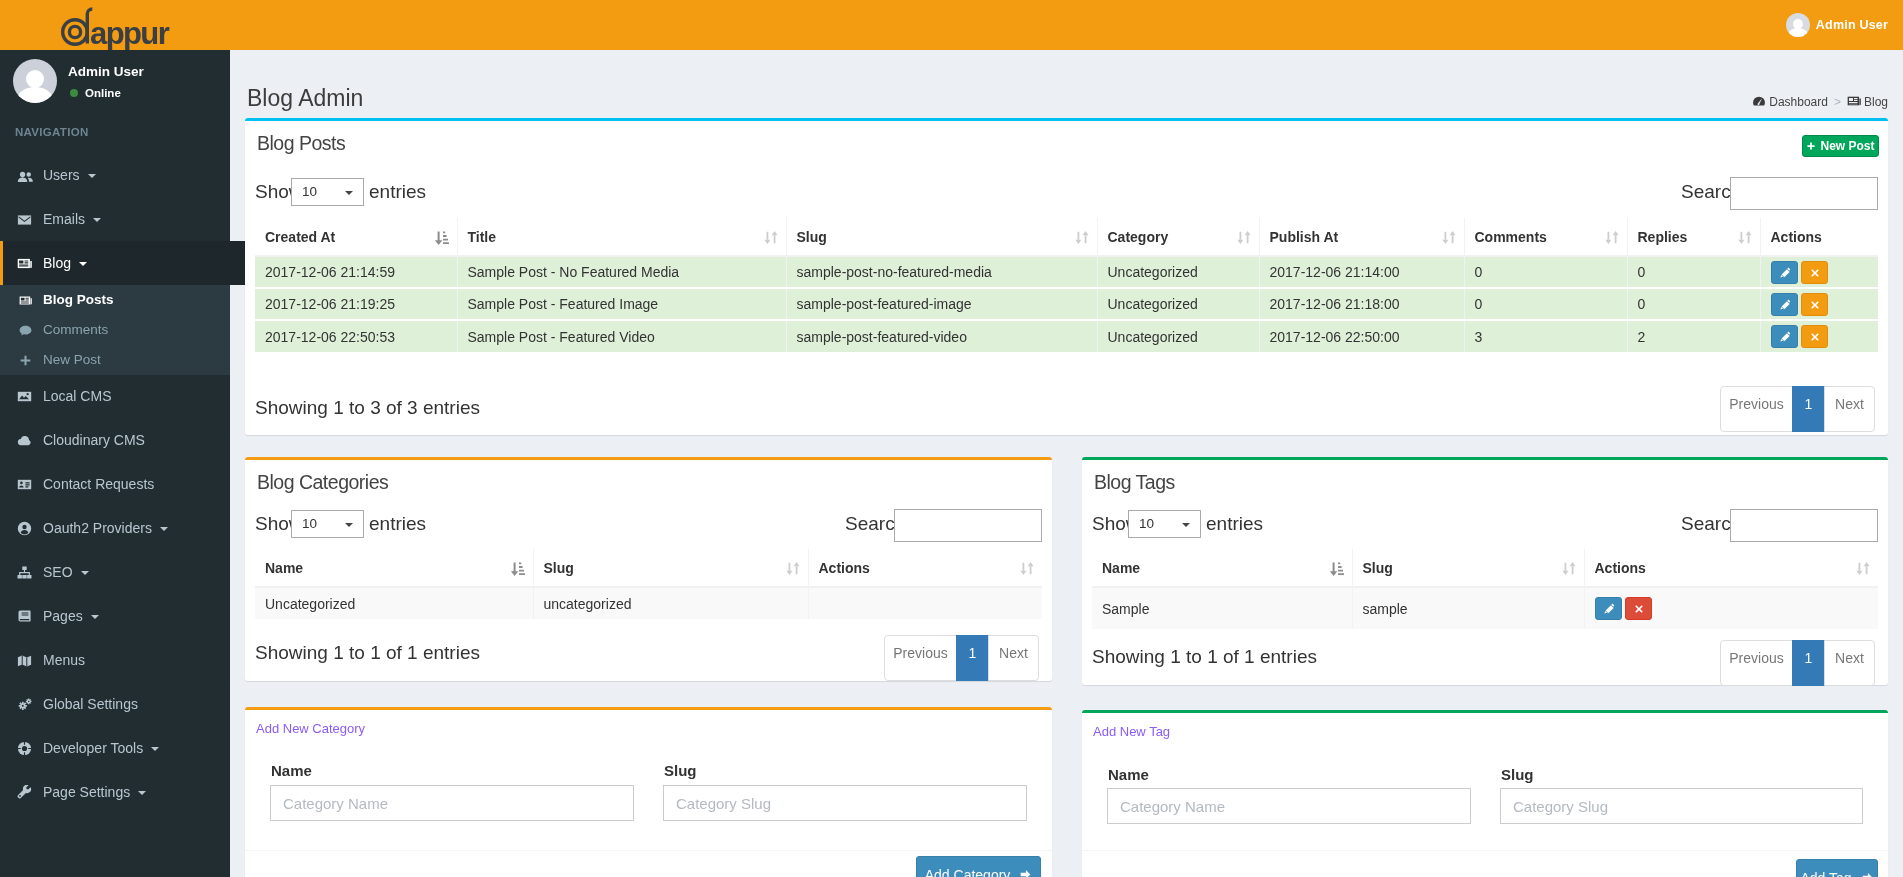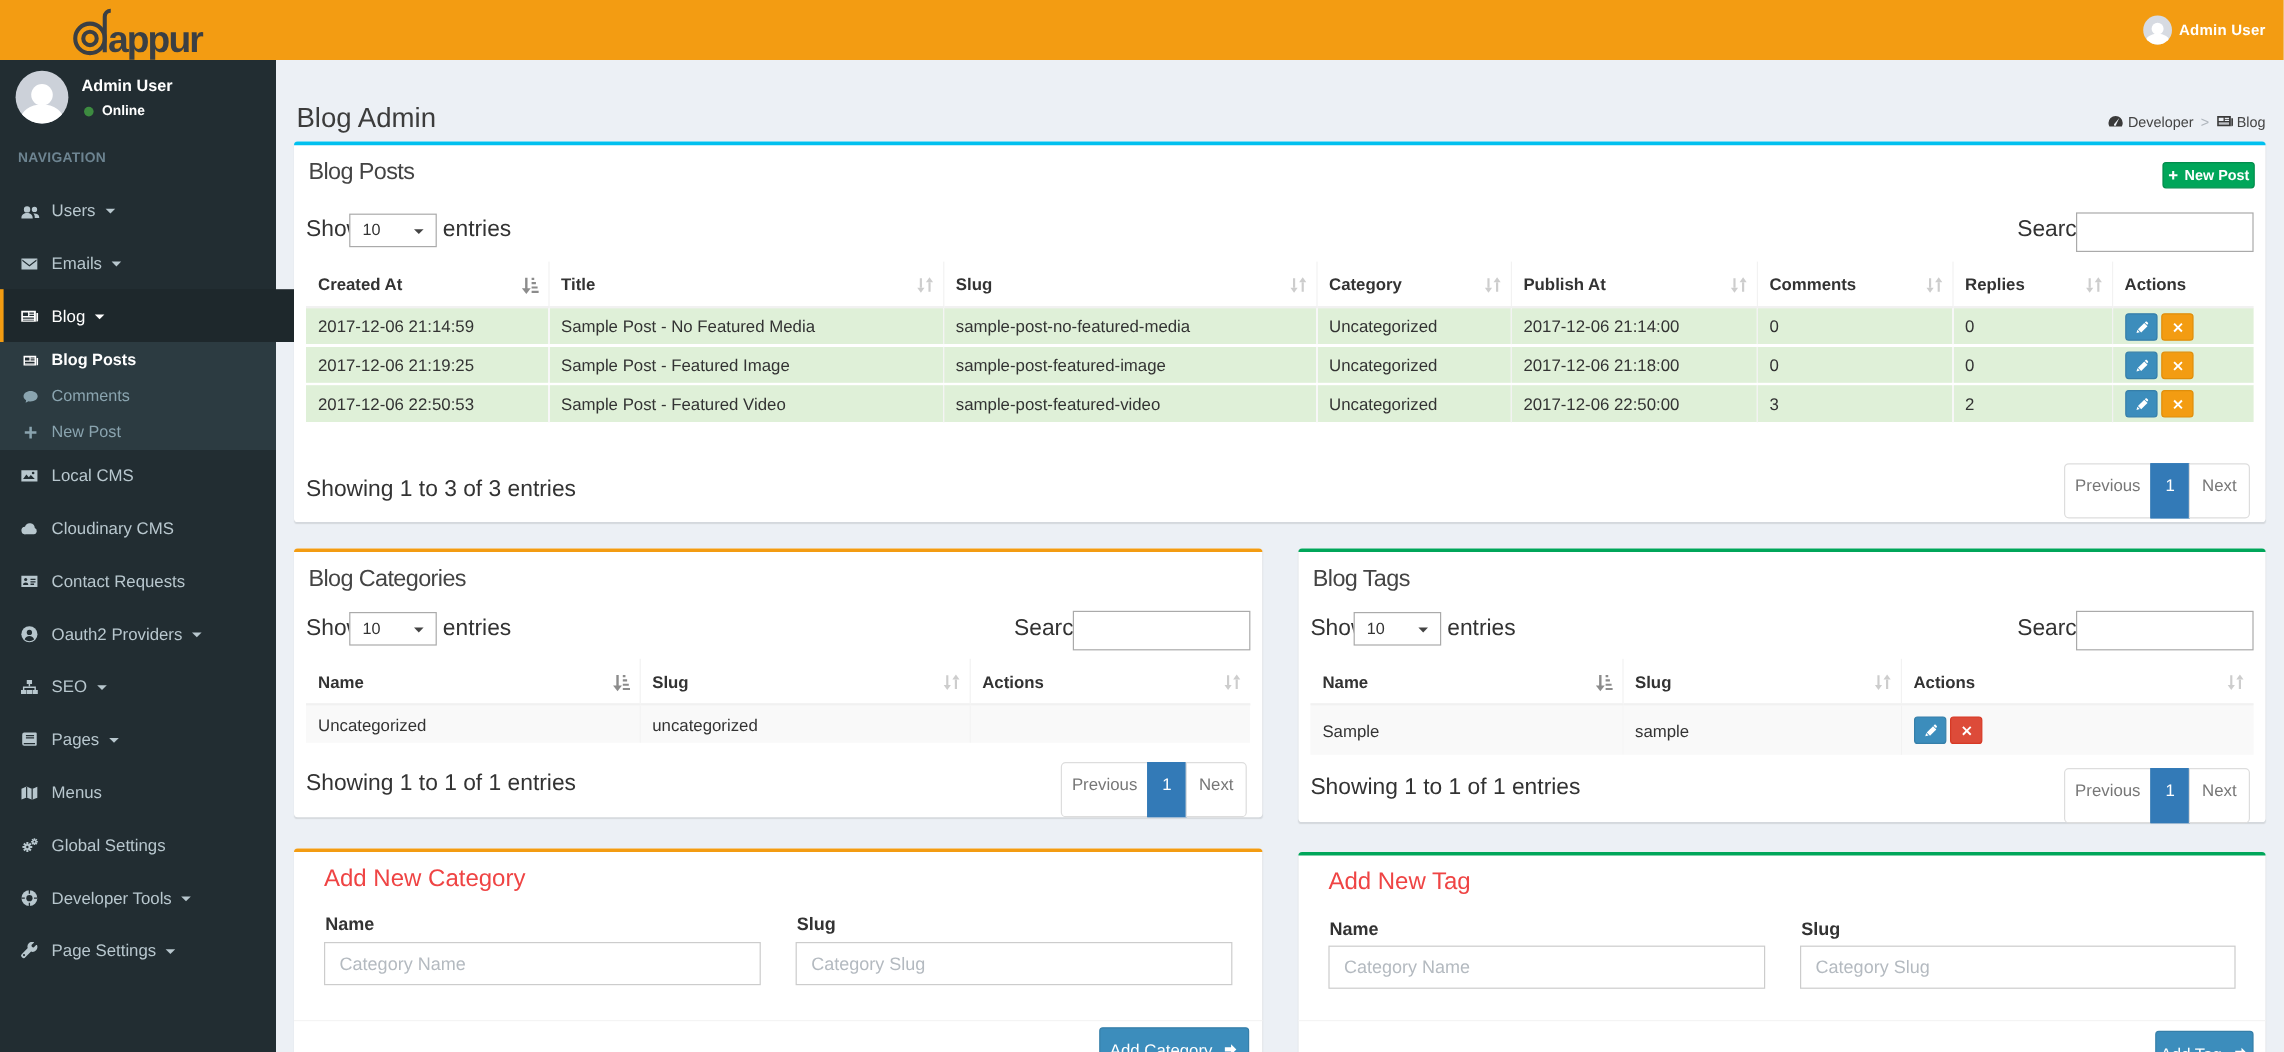--- a/index.html
+++ b/index.html
@@ -34,21 +34,21 @@
 .sactive{color:#fff;font-weight:bold}
 
 .page-title{position:absolute;left:247px;top:85px;font-size:23px;color:#3c3c3c}
 .crumbs{position:absolute;right:15px;top:94px;font-size:12px;color:#444}
 .crumbs svg{vertical-align:-2px;margin-right:3px}
 .crumb-sep{color:#b0b6bd;margin:0 6px}
 
 .box{position:absolute;background:#fff;border-radius:3px;box-shadow:0 1px 1px rgba(0,0,0,.1)}
 .bt{position:absolute;left:0;top:0;width:100%;height:3px;border-radius:3px 3px 0 0}
 .box-title{position:absolute;left:12px;top:14px;font-size:19.5px;color:#444;letter-spacing:-.5px}
-.box-title-sm{position:absolute;left:25px;top:14px;font-size:20px;color:#ef4444}
+.box-title-sm{position:absolute;left:11px;top:14px;font-size:13px;color:#8b5cf6}
 
 .dt-label{position:absolute;font-size:19px;color:#333;line-height:20px}
 .dt-select{position:absolute;width:73px;height:28px;border:1px solid #aaa;background:#fff;font-size:13.5px;color:#333;line-height:26px}
 .dt-select span{margin-left:10px}
 .dt-select:after{content:"";position:absolute;right:10px;top:12px;width:0;height:0;border-left:4px solid transparent;border-right:4px solid transparent;border-top:4.5px solid #444}
 .dt-input{position:absolute;border:1px solid #aaa;background:#fff;width:148px;height:33px}
 
 table.dt{position:absolute;border-collapse:collapse;table-layout:fixed;font-size:14px;color:#333}
 table.dt th{font-weight:bold;text-align:left;padding:0 0 0 10px;height:38px;border-bottom:2px solid #f1f1f1;position:relative}
 table.dt td{padding:0 0 0 10px;height:32px;border-top:2px solid #fff}
@@ -232,21 +232,21 @@
         </svg>
         <span class="txt">New Post</span>
       </div>
     </div>
 </div>
 
 <div class="page-title">Blog Admin</div>
 <div class="crumbs" id="crumbs"><svg width="14" height="14" viewBox="0 0 16 16" fill="#3a3a3a">
       <path d="M8 3A6.8 6.8 0 0 0 1.2 9.8c0 1.2.3 2.3.9 3.2h11.8c.6-.9.9-2 .9-3.2A6.8 6.8 0 0 0 8 3z"></path>
       <path fill="#ecf0f5" d="M6.9 10.5 11.5 4.9 8.6 11.2a1.1 1.1 0 1 1-1.7-.7z"></path>
-    </svg><span>Developer</span><span class="crumb-sep">&gt;</span><svg width="14" height="14" viewBox="0 0 15 15" fill="#3a3a3a">
+    </svg><span>Dashboard</span><span class="crumb-sep">&gt;</span><svg width="14" height="14" viewBox="0 0 15 15" fill="#3a3a3a">
       <path d="M.7 2.9h12.2v9.2H.7z"></path>
       <path d="M13.3 4.9h1.5v6a1.2 1.2 0 0 1-1.5 1.1z"></path>
       <path fill="#ecf0f5" d="M2.1 4.4h4.3v3H2.1zM7.5 4.4h3.8v1.1H7.5zM7.5 6.3h3.8v1.1H7.5zM2.1 8.6h9.2v1.1H2.1zM2.1 10.4h9.2v.6H2.1z"></path>
     </svg><span>Blog</span></div>
 
 <div class="box" style="left:245px;top:118px;width:1643px;height:317px">
   <div class="bt" style="background:#00c0ef"></div>
   <div class="box-title">Blog Posts</div>
   <div class="btn-new" style="left:1557px;top:17px;width:77px;height:22px;line-height:20px">
     <svg width="10" height="10" viewBox="0 0 16 16" style="vertical-align:-1px;margin-right:4px">

